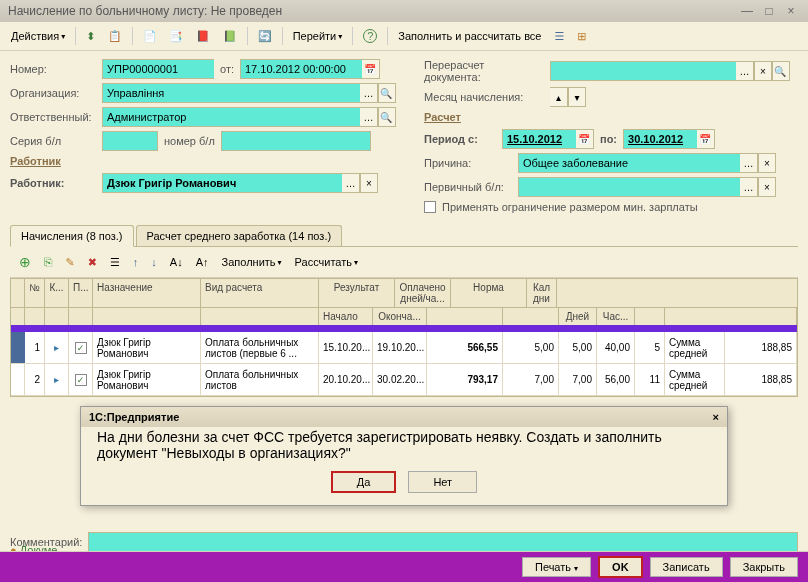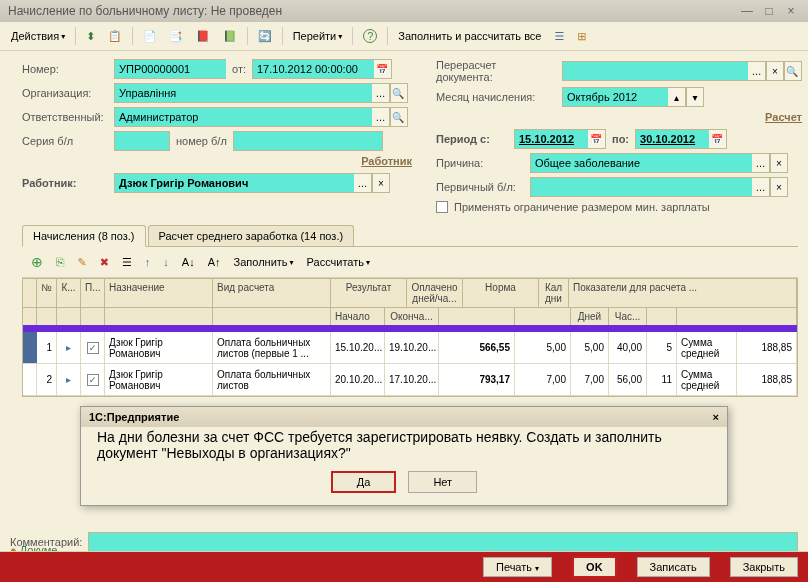--- a/index.html
+++ b/index.html
@@ -4,30 +4,30 @@
 <style>
 * { box-sizing: border-box; margin: 0; padding: 0; }
 body { font-family: Arial, sans-serif; font-size: 11px; background: #f5f0dc; width: 808px; height: 582px; overflow: hidden; }
 .titlebar { background: linear-gradient(#d8d4c8, #c8c4b8); padding: 4px 8px; font-size: 12px; color: #555; display: flex; justify-content: space-between; align-items: center; }
 .titlebar-controls { display: flex; gap: 4px; }
 .titlebar-controls span { width: 18px; height: 14px; display: inline-flex; align-items: center; justify-content: center; color: #666; cursor: pointer; }
 .toolbar { background: #f5f0dc; padding: 4px 6px; display: flex; align-items: center; gap: 3px; border-bottom: 1px solid #d8d0b8; }
 .toolbar-btn { padding: 2px 4px; border: 1px solid transparent; background: transparent; cursor: pointer; display: inline-flex; align-items: center; gap: 2px; font-size: 11px; }
 .toolbar-sep { width: 1px; height: 18px; background: #ccc; margin: 0 2px; }
 .dropdown-arrow { font-size: 8px; }
-.form-body { padding: 8px 10px; background: #f5f0dc; margin-left: 12px; }
+.form-body { padding: 8px 10px; background: #f5f0dc; }
 .form-row { display: flex; align-items: center; margin-bottom: 4px; gap: 6px; }
 .lbl { color: #555; font-size: 11px; }
 .inp { border: 1px solid #c0b890; background: #5eead4; padding: 2px 4px; font-size: 11px; height: 20px; }
 .inp-btn { border: 1px solid #c0b890; background: #f8f4e4; width: 18px; height: 20px; display: inline-flex; align-items: center; justify-content: center; cursor: pointer; font-size: 10px; }
 .field-group { display: flex; }
 .field-group .inp { border-right: none; }
 .field-group .inp-btn { border-left: none; }
 .field-group .inp-btn + .inp-btn { border-left: 1px solid #c0b890; }
-.section-title { color: #8a7048; font-weight: bold; font-size: 11px; margin: 4px 0 6px 0; text-decoration: underline; text-align: right; }
+.section-title { color: #8a7048; font-weight: bold; font-size: 11px; margin: 4px 0 6px 0; text-decoration: underline; }
 .two-col { display: flex; gap: 24px; }
 .col-left { flex: 0 0 390px; }
 .col-right { flex: 1; }
 .bold-lbl { font-weight: bold; }
 .tabs { display: flex; margin-top: 8px; border-bottom: 1px solid #c0b890; }
 .tab { padding: 4px 10px; border: 1px solid #c0b890; border-bottom: none; background: #ede6cc; margin-right: 2px; font-size: 11px; cursor: pointer; border-radius: 3px 3px 0 0; }
 .tab.active { background: #f5f0dc; border-bottom: 1px solid #f5f0dc; margin-bottom: -1px; }
 .tab-toolbar { padding: 4px; display: flex; align-items: center; gap: 3px; border-bottom: 1px solid #d8d0b8; }
 .grid { border: 1px solid #c0b890; background: #fff; }
 .grid-head { display: flex; background: #f0e8cc; border-bottom: 1px solid #c0b890; }
@@ -40,21 +40,21 @@
 .gc.bold { font-weight: bold; justify-content: flex-end; }
 .row-sel { background: #4a6a9a; width: 14px; }
 .checkbox { width: 12px; height: 12px; border: 1px solid #888; background: #fff; display: inline-flex; align-items: center; justify-content: center; font-size: 9px; color: #3a7a3a; }
 .dialog-overlay { position: absolute; left: 80px; top: 406px; width: 648px; background: #f5f0dc; border: 1px solid #999; box-shadow: 2px 2px 8px rgba(0,0,0,0.3); }
 .dialog-title { background: linear-gradient(#e8e0c8, #d8d0b8); padding: 4px 8px; font-size: 11px; font-weight: bold; display: flex; justify-content: space-between; }
 .dialog-body { padding: 2px 16px; font-size: 14px; }
 .dialog-buttons { display: flex; justify-content: center; gap: 12px; padding: 8px 0 12px 0; }
 .dlg-btn { padding: 3px 24px; border: 1px solid #aaa; background: #f0ead4; font-size: 11px; cursor: pointer; }
 .dlg-btn.primary { border: 2px solid #c02020; }
 .status-bar { position: absolute; bottom: 26px; left: 10px; font-size: 11px; color: #3a7a3a; }
-.bottom-bar { position: absolute; bottom: 0; left: 0; right: 0; display: flex; justify-content: flex-end; align-items: center; gap: 20px; padding: 4px 10px; background: #b91c1c; border-top: 1px solid #d8d0b8; }
+.bottom-bar { position: absolute; bottom: 0; left: 0; right: 0; display: flex; justify-content: flex-end; align-items: center; gap: 7px; padding: 4px 10px; background: #a21caf; border-top: 1px solid #d8d0b8; }
 .bottom-bar .bbtn { padding: 3px 12px; border: 1px solid #aaa; background: #f0ead4; font-size: 11px; cursor: pointer; }
 .bottom-bar .bbtn.ok { border: 2px solid #c02020; font-weight: bold; }
 .comment-row { position: absolute; bottom: 30px; left: 10px; right: 10px; display: flex; align-items: center; gap: 6px; }
 </style>
 </head>
 <body>
 
 <div class="titlebar">
   <span>Начисление по больничному листу: Не проведен</span>
   <div class="titlebar-controls">
@@ -167,21 +167,20 @@
         <div class="field-group">
           <input class="inp" style="width: 186px;">
           <span class="inp-btn">…</span>
           <span class="inp-btn">×</span>
           <span class="inp-btn">🔍</span>
         </div>
       </div>
       <div class="form-row">
         <span class="lbl" style="width:120px">Месяц начисления:</span>
         <div class="field-group">
-          <input class="inp" style="width: 106px;" value="Октябрь 2012">
           <span class="inp-btn">▴</span>
           <span class="inp-btn">▾</span>
         </div>
       </div>
       <div class="section-title">Расчет</div>
       <div class="form-row">
         <span class="lbl bold-lbl" style="width:72px">Период с:</span>
         <div class="field-group">
           <input class="inp" style="width: 74px; font-weight: bold; text-decoration: underline;" value="15.10.2012">
           <span class="inp-btn">📅</span>
@@ -263,21 +262,20 @@
       <div class="gh" style="width:14px"></div>
       <div class="gh" style="width:20px">№</div>
       <div class="gh" style="width:24px">К...</div>
       <div class="gh" style="width:24px">П...</div>
       <div class="gh" style="width:108px;text-align:left">Назначение</div>
       <div class="gh" style="width:118px;text-align:left">Вид расчета</div>
       <div class="gh" style="width:76px">Результат</div>
       <div class="gh" style="width:56px">Оплачено дней/ча...</div>
       <div class="gh" style="width:76px">Норма</div>
       <div class="gh" style="width:30px">Кал дни</div>
-      <div class="gh" style="flex:1;text-align:left">Показатели для расчета ...</div>
     </div>
     <div class="grid-head-row2">
       <div class="gh" style="width:14px"></div>
       <div class="gh" style="width:20px"></div>
       <div class="gh" style="width:24px"></div>
       <div class="gh" style="width:24px"></div>
       <div class="gh" style="width:108px"></div>
       <div class="gh" style="width:118px"></div>
       <div class="gh" style="width:54px;text-align:left">Начало</div>
       <div class="gh" style="width:54px;text-align:center">Оконча...</div>
@@ -292,21 +290,21 @@
         <div class="grid-row">
           <div class="row-sel" style="width:14px"></div>
           <div class="gc num" style="width:20px">1</div>
           <div class="gc center" style="width:24px">
             <span style="color:#3a7aaa">▸</span>
           </div>
           <div class="gc center" style="width:24px">
             <span class="checkbox">✓</span>
           </div>
           <div class="gc" style="width:108px">Дзюк Григір Романович</div>
-          <div class="gc" style="width:118px">Оплата больничных листов (первые 1 ...</div>
+          <div class="gc" style="width:118px">Оплата больничных листов (первые 6 ...</div>
           <div class="gc" style="width:54px">15.10.20...</div>
           <div class="gc" style="width:54px">19.10.20...</div>
           <div class="gc bold" style="width:76px">566,55</div>
           <div class="gc num" style="width:56px">5,00</div>
           <div class="gc num" style="width:38px">5,00</div>
           <div class="gc num" style="width:38px">40,00</div>
           <div class="gc num" style="width:30px">5</div>
           <div class="gc" style="width:60px">Сумма средней</div>
           <div class="gc num" style="flex:1">188,85</div>
         </div>
@@ -315,21 +313,21 @@
           <div class="gc num" style="width:20px">2</div>
           <div class="gc center" style="width:24px">
             <span style="color:#3a7aaa">▸</span>
           </div>
           <div class="gc center" style="width:24px">
             <span class="checkbox">✓</span>
           </div>
           <div class="gc" style="width:108px">Дзюк Григір Романович</div>
           <div class="gc" style="width:118px">Оплата больничных листов</div>
           <div class="gc" style="width:54px">20.10.20...</div>
-          <div class="gc" style="width:54px">17.10.20...</div>
+          <div class="gc" style="width:54px">30.02.20...</div>
           <div class="gc bold" style="width:76px">793,17</div>
           <div class="gc num" style="width:56px">7,00</div>
           <div class="gc num" style="width:38px">7,00</div>
           <div class="gc num" style="width:38px">56,00</div>
           <div class="gc num" style="width:30px">11</div>
           <div class="gc" style="width:60px">Сумма средней</div>
           <div class="gc num" style="flex:1">188,85</div>
         </div>
       </div>
   </div>

